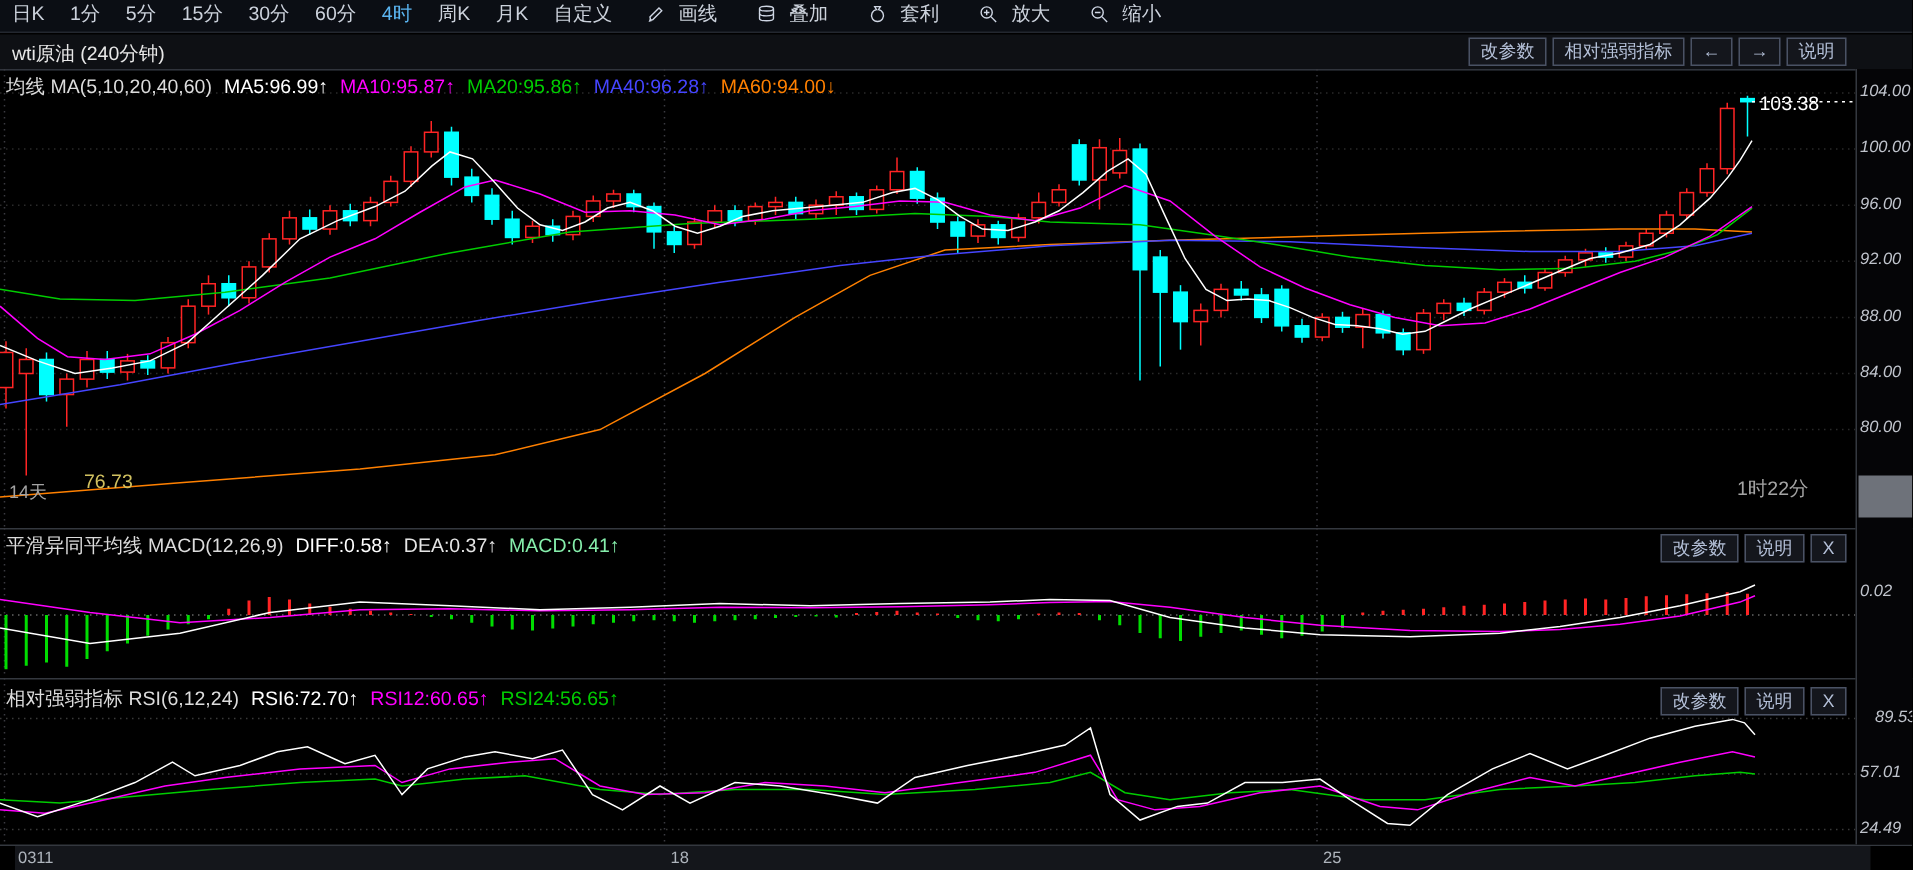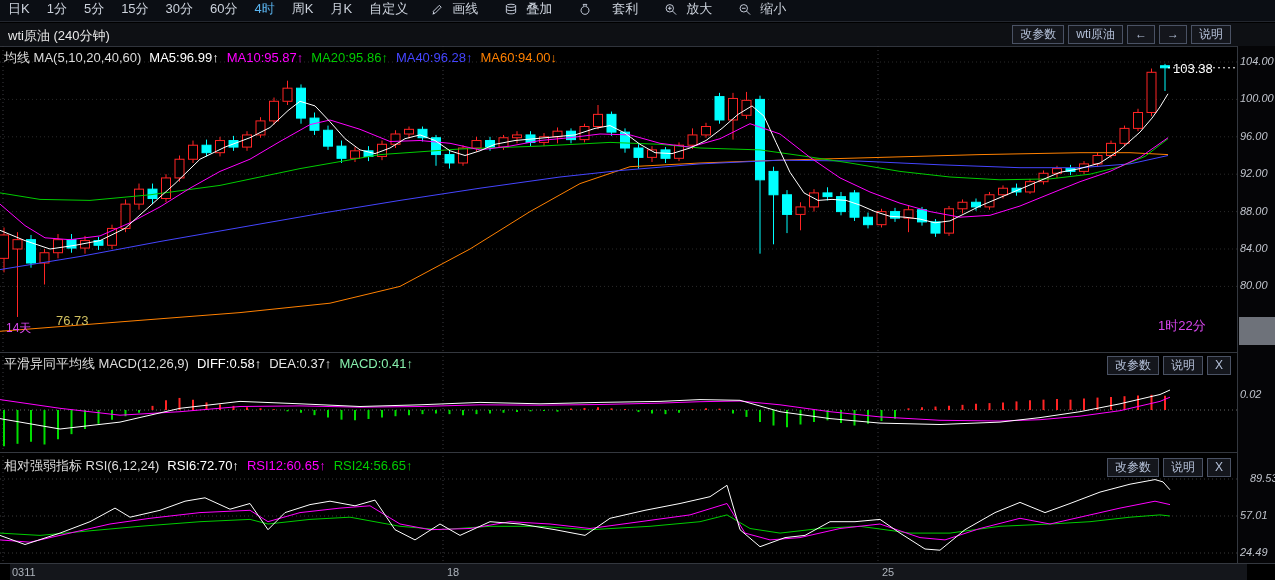--- a/index.html
+++ b/index.html
@@ -21,21 +21,21 @@
   #title-buttons{right:44px;top:2px;}
   #macd-buttons{right:44px;top:356px;}
   #rsi-buttons{right:44px;top:458px;}
   
   .sep{position:absolute;left:0;width:1275px;height:1px;background:#34383f;}
   #axis-col{position:absolute;left:1237px;top:46px;width:38px;height:517px;background:#050507;border-left:1px solid #34383f;box-sizing:border-box;}
   .axis-label{position:absolute;left:2px;color:#c0c4cc;font-size:11px;font-style:italic;}
   svg{display:block;}
   .legend-row{position:absolute;left:4px;font-size:13px;white-space:nowrap;}
   .legend-row span{margin-right:8px;}
-  .gold{color:#d946ef;font-size:12px;}
+  .gold{color:#a3a3a3;font-size:12px;}
   #last-price-label{position:absolute;color:#fff;font-size:13px;}
   #scroll-thumb{position:absolute;left:1239px;top:317px;width:36px;height:28px;background:#6e727a;}
   #xaxis{position:absolute;left:10px;top:564px;width:1237px;height:16px;background:#14161b;}
   .x-label{position:absolute;top:2px;color:#aeb4bc;font-size:11px;}
 </style>
 </head>
 <body>
 
 <div id="app">
 
@@ -68,21 +68,21 @@
           </svg>
         </span>
         <span style="margin-left: 4px;">叠加</span>
       </div>
       <div class="tb-tool">
         <span style="display: inline-flex;">
           <svg width="14" height="13" viewBox="0 0 14 14">
             <path d="M5 1.5 h4 l-1.3 2.2 a4.3 4.3 0 1 1 -1.4 0 Z" fill="none" stroke="#cfd6e4"></path>
           </svg>
         </span>
-        <span style="margin-left: 16px;">套利</span>
+        <span style="margin-left: 4px;">套利</span>
       </div>
       <div class="tb-tool">
         <span style="display: inline-flex;">
           <svg width="14" height="13" viewBox="0 0 14 14">
             <circle cx="5.7" cy="5.7" r="4" fill="none" stroke="#cfd6e4"></circle>
             <line x1="8.7" y1="8.7" x2="12.5" y2="12.5" stroke="#cfd6e4"></line>
             <line x1="3.7" y1="5.7" x2="7.7" y2="5.7" stroke="#cfd6e4"></line>
             <line x1="5.7" y1="3.7" x2="5.7" y2="7.7" stroke="#cfd6e4"></line>
           </svg>
         </span>
@@ -97,21 +97,21 @@
           </svg>
         </span>
         <span style="margin-left: 4px;">缩小</span>
       </div>
     </div>
 
   <div id="titlebar">
     <div id="symbol-title">wti原油 (240分钟)</div>
     <div id="title-buttons" class="btn-row">
         <div class="ui-btn">改参数</div>
-        <div class="ui-btn">wti原油</div>
+        <div class="ui-btn">相对强弱指标</div>
         <div class="ui-btn">←</div>
         <div class="ui-btn">→</div>
         <div class="ui-btn">说明</div>
       </div>
   </div>
 
   <svg id="main-svg" width="1237" height="306" style="position:absolute;left:0;top:46px;">
       <line x1="0" y1="16" x2="1237" y2="16" stroke="#2a2a2a" stroke-dasharray="1,3"></line>
       <line x1="0" y1="53.4" x2="1237" y2="53.4" stroke="#2a2a2a" stroke-dasharray="1,3"></line>
       <line x1="0" y1="90.8" x2="1237" y2="90.8" stroke="#2a2a2a" stroke-dasharray="1,3"></line>

